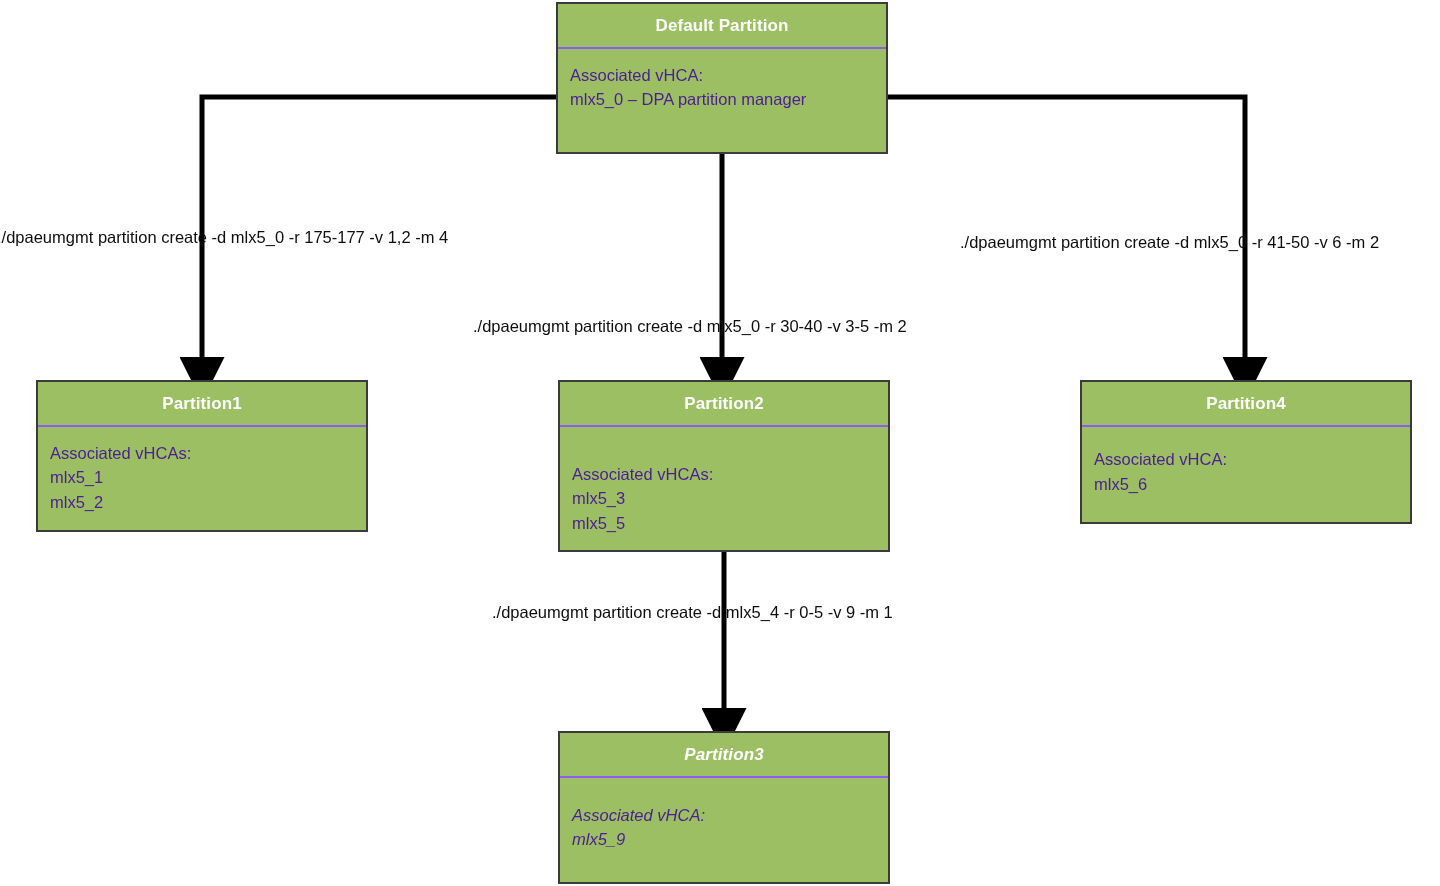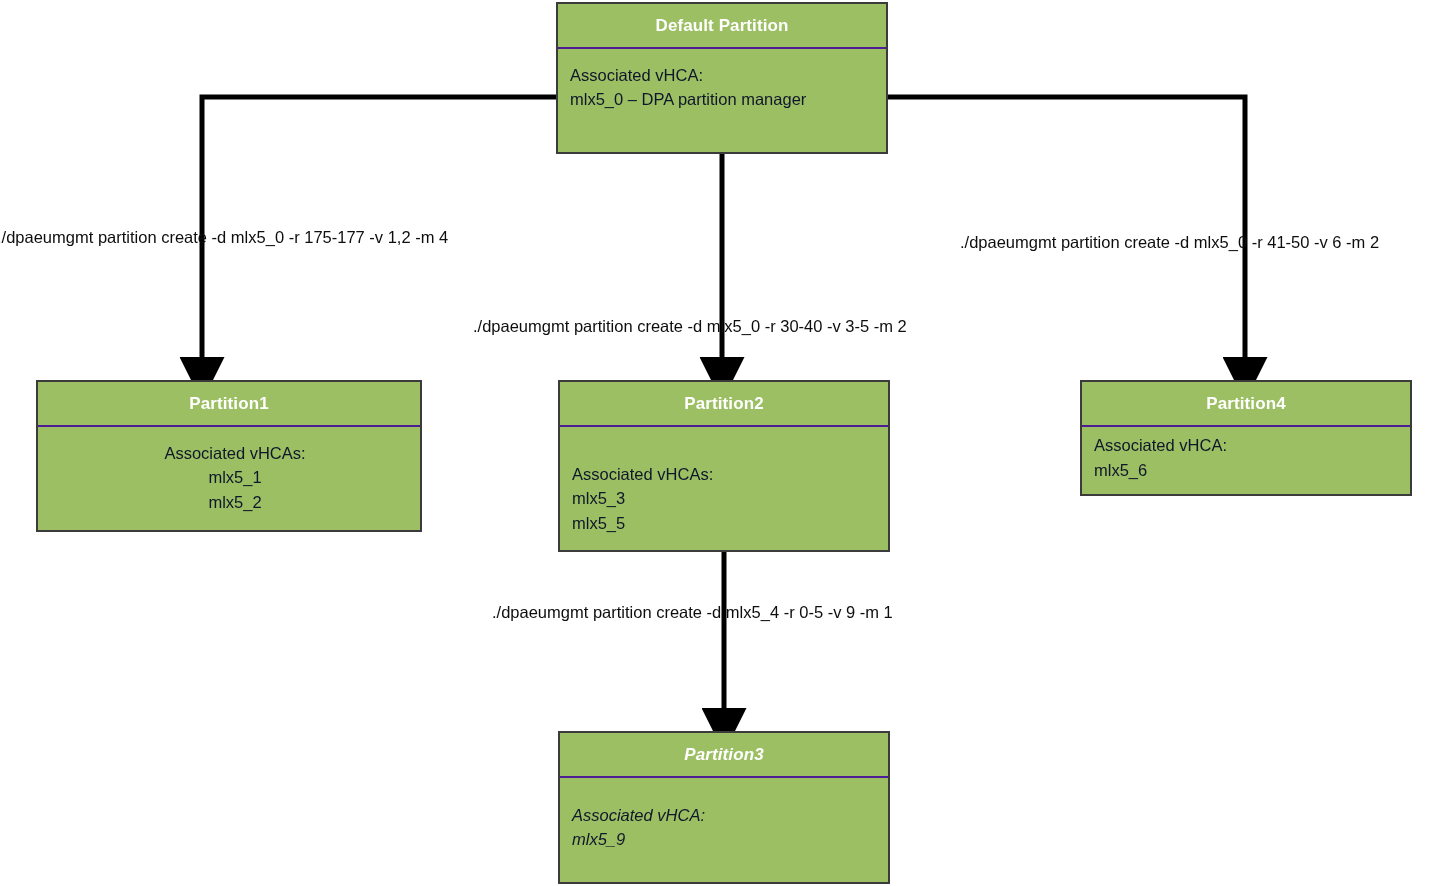--- a/index.html
+++ b/index.html
@@ -35,54 +35,54 @@
     box-sizing: border-box;
     background: #9CBF63;
     border: 2px solid #3B3B3B;
     display: flex;
     flex-direction: column;
   }
   .node-header {
     box-sizing: border-box;
     height: 45px;
     flex: 0 0 45px;
-    border-bottom: 2px solid #4c1d95;
+    border-bottom: 2px solid #8b5cf6;
     display: flex;
     align-items: center;
     justify-content: center;
     color: #ffffff;
     font-weight: bold;
     font-size: 17px;
     letter-spacing: .1px;
   }
   .node-body {
     flex: 1 1 auto;
     box-sizing: border-box;
     padding: 14px 0 0 12px;
-    color: #0f172a;
+    color: #4c1d95;
     font-size: 16.5px;
     line-height: 1.47;
     display: flex;
     flex-direction: column;
     justify-content: flex-start;
   }
   .node-body.centered {
     justify-content: center;
     padding-top: 0;
     padding-bottom: 6px;
   }
   .node-body .line {
     white-space: pre;
   }
 
   
   #node-default      { left: 556px;  top: 2px;   width: 332px; height: 152px; }
-  #node-partition1   { left: 36px;   top: 380px; width: 386px; height: 152px; text-align: center; }
+  #node-partition1   { left: 36px;   top: 380px; width: 332px; height: 152px; }
   #node-partition2   { left: 558px;  top: 380px; width: 332px; height: 172px; gap: 21px; }
-  #node-partition4   { left: 1080px; top: 380px; width: 332px; height: 116px; }
+  #node-partition4   { left: 1080px; top: 380px; width: 332px; height: 144px; }
   #node-partition3   { left: 558px;  top: 731px; width: 332px; height: 153px; font-style: italic; }
 
   .edge-label {
     position: absolute;
     color: #0e0e0e;
     font-size: 16.5px;
     white-space: nowrap;
     line-height: 1;
   }
   #label-p1 { left: -3px;   top: 229px; }

